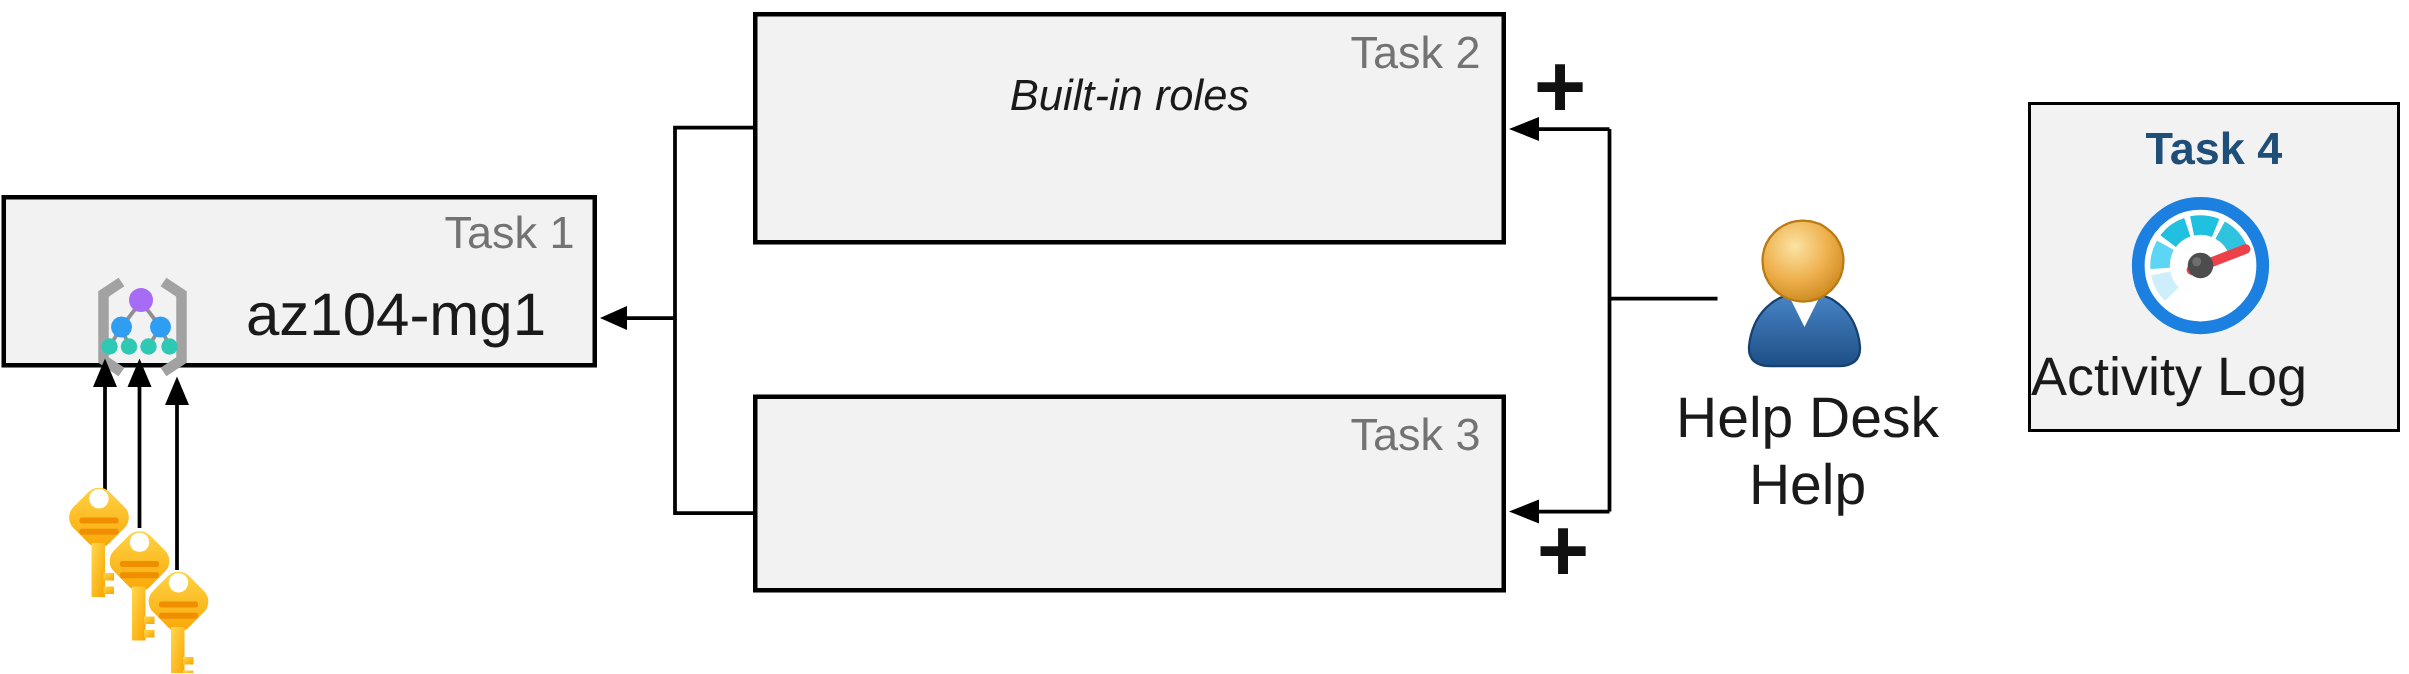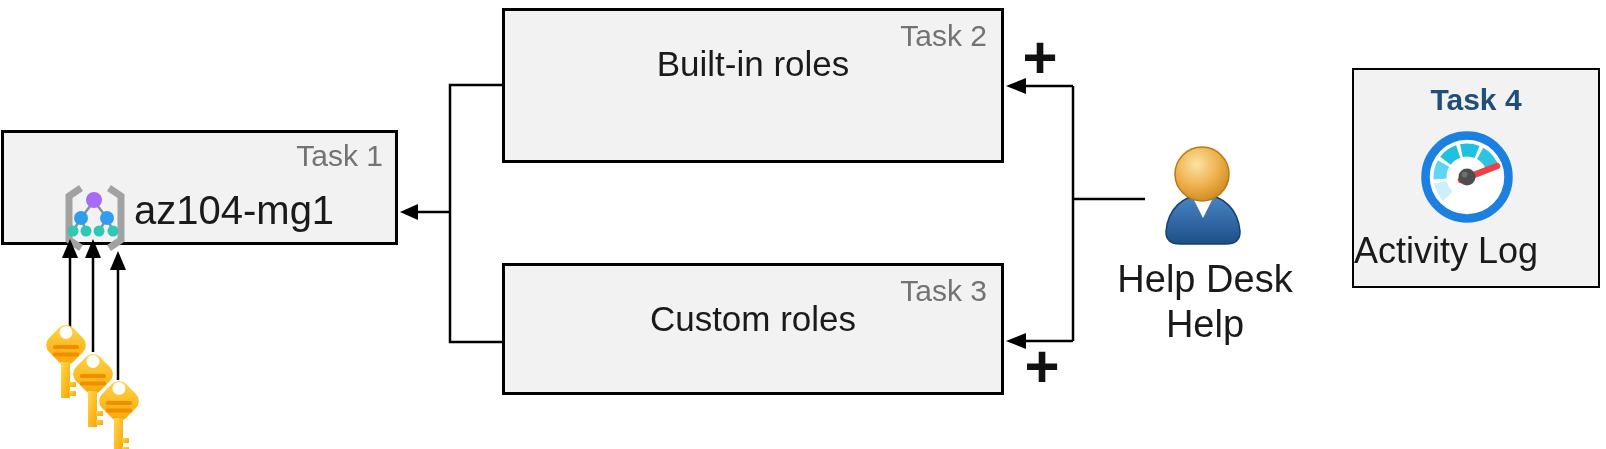--- a/index.html
+++ b/index.html
@@ -3,27 +3,27 @@
 <meta charset="utf-8">
 <style>
   html,body{margin:0;padding:0;background:#ffffff;}
   #canvas{
     position:relative;width:1606px;height:449px;overflow:hidden;background:#ffffff;
     font-family:"Liberation Sans","DejaVu Sans",sans-serif;color:#1a1a1a;
   }
   .box{position:absolute;background:#f2f2f2;border:3px solid #000;box-sizing:border-box;z-index:1;}
   .box.thin{border-width:2px;}
   .task-label{position:absolute;color:#737373;font-weight:normal;font-size:30px;white-space:nowrap;}
-  .box-lines{position:absolute;left:0;right:0;top:30px;text-align:center;font-size:35px;line-height:46px;color:#1a1a1a;}
+  .box-lines{position:absolute;left:0;right:0;top:30px;text-align:center;font-size:29px;line-height:46px;color:#1a1a1a;font-style:italic;}
   .plus{position:absolute;width:60px;text-align:center;font-size:60px;font-weight:800;line-height:68px;color:#111;z-index:4;}
   .caption{position:absolute;text-align:center;font-size:38px;line-height:45px;color:#1a1a1a;}
   .overlay{position:absolute;left:0;top:0;z-index:3;pointer-events:none;}
   .icon-svg{position:absolute;z-index:2;}
   .inbox-icon{position:absolute;}
-  .name-text{position:absolute;font-size:40px;color:#1a1a1a;}
+  .name-text{position:absolute;font-size:40px;color:#1a1a1a;text-align:center;}
   .t4-caption{position:absolute;left:0;right:0;top:160px;font-size:36px;color:#1a1a1a;}
   .t4-label{position:absolute;left:0;right:0;top:13px;text-align:center;color:#1f4e79;font-weight:bold;font-size:30px;}
 </style>
 </head>
 <body>
 
 <div id="canvas">
 
   <div class="box" style="left:1px;top:130px;width:397px;height:115px;">
     <div class="task-label" style="top:6px;right:12px;">Task 1</div>
@@ -52,21 +52,20 @@
   <div class="box" style="left:502px;top:8px;width:502px;height:155px;">
     <div class="task-label" style="top:8px;right:14px;">Task 2</div>
     <div class="box-lines">
       <div>Built-in roles</div>
     </div>
   </div>
 
   <div class="box" style="left:502px;top:263px;width:502px;height:132px;">
     <div class="task-label" style="top:8px;right:14px;">Task 3</div>
     <div class="box-lines">
-      <div>Custom roles</div>
     </div>
   </div>
 
   <div class="box thin" style="left:1352px;top:68px;width:248px;height:220px;">
     <div class="t4-label">Task 4</div>
     <svg class="inbox-icon" style="left:63px;top:57px;" width="100" height="100" viewBox="0 0 100 100">
       <circle cx="50" cy="50" r="41.5" fill="#ffffff" stroke="#1c80e1" stroke-width="8.5"></circle>
       <g fill="none" stroke-width="13">
         <path d="M30.9,69.1 A27,27 0 0 1 23.5,55.2" stroke="#cdeefb"></path>
         <path d="M23.1,51.9 A27,27 0 0 1 26.6,36.5" stroke="#5cd6f4"></path>

